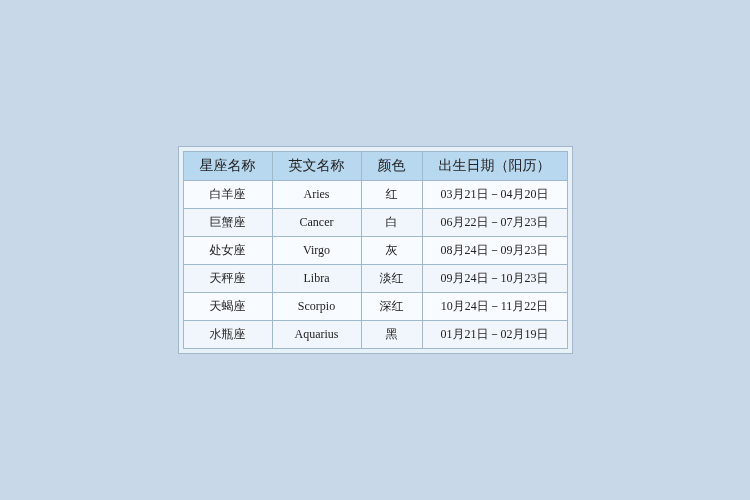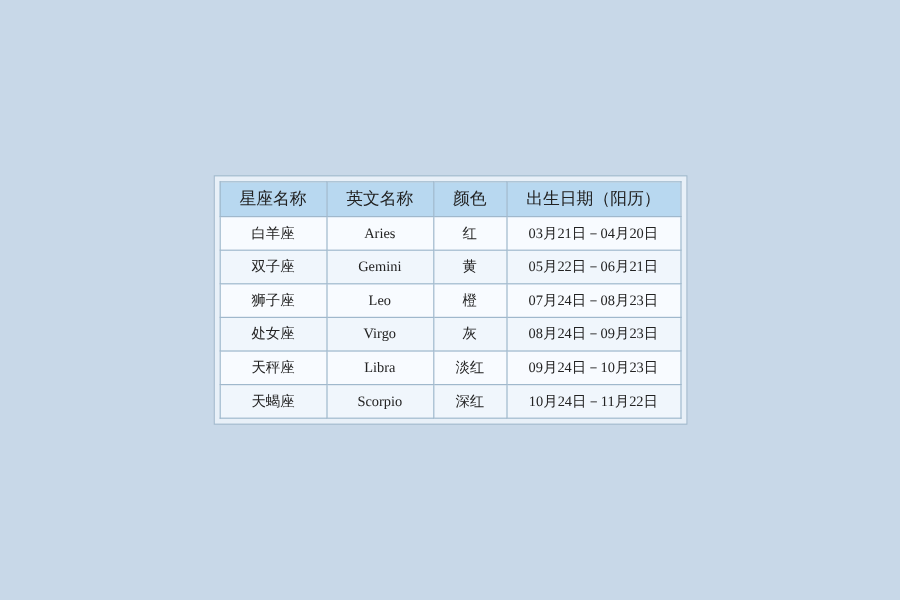--- a/index.html
+++ b/index.html
@@ -56,44 +56,44 @@
         </tr>
     </thead>
     <tbody id="table-body">
     <tr>
           <td>白羊座</td>
           <td>Aries</td>
           <td>红</td>
           <td>03月21日－04月20日</td>
         </tr>
         <tr>
-          <td>双子座</td>
-          <td>Gemini</td>
-          <td>黄</td>
-          <td>05月22日－06月21日</td>
-        </tr>
-        <tr>
-          <td>狮子座</td>
-          <td>Leo</td>
-          <td>橙</td>
-          <td>07月24日－08月23日</td>
+          <td>巨蟹座</td>
+          <td>Cancer</td>
+          <td>白</td>
+          <td>06月22日－07月23日</td>
         </tr>
         <tr>
           <td>处女座</td>
           <td>Virgo</td>
           <td>灰</td>
           <td>08月24日－09月23日</td>
         </tr>
         <tr>
           <td>天秤座</td>
           <td>Libra</td>
           <td>淡红</td>
           <td>09月24日－10月23日</td>
         </tr>
         <tr>
           <td>天蝎座</td>
           <td>Scorpio</td>
           <td>深红</td>
           <td>10月24日－11月22日</td>
         </tr>
+        <tr>
+          <td>水瓶座</td>
+          <td>Aquarius</td>
+          <td>黑</td>
+          <td>01月21日－02月19日</td>
+        </tr>
       </tbody>
   </table>
 </div>
 
 </body></html>

